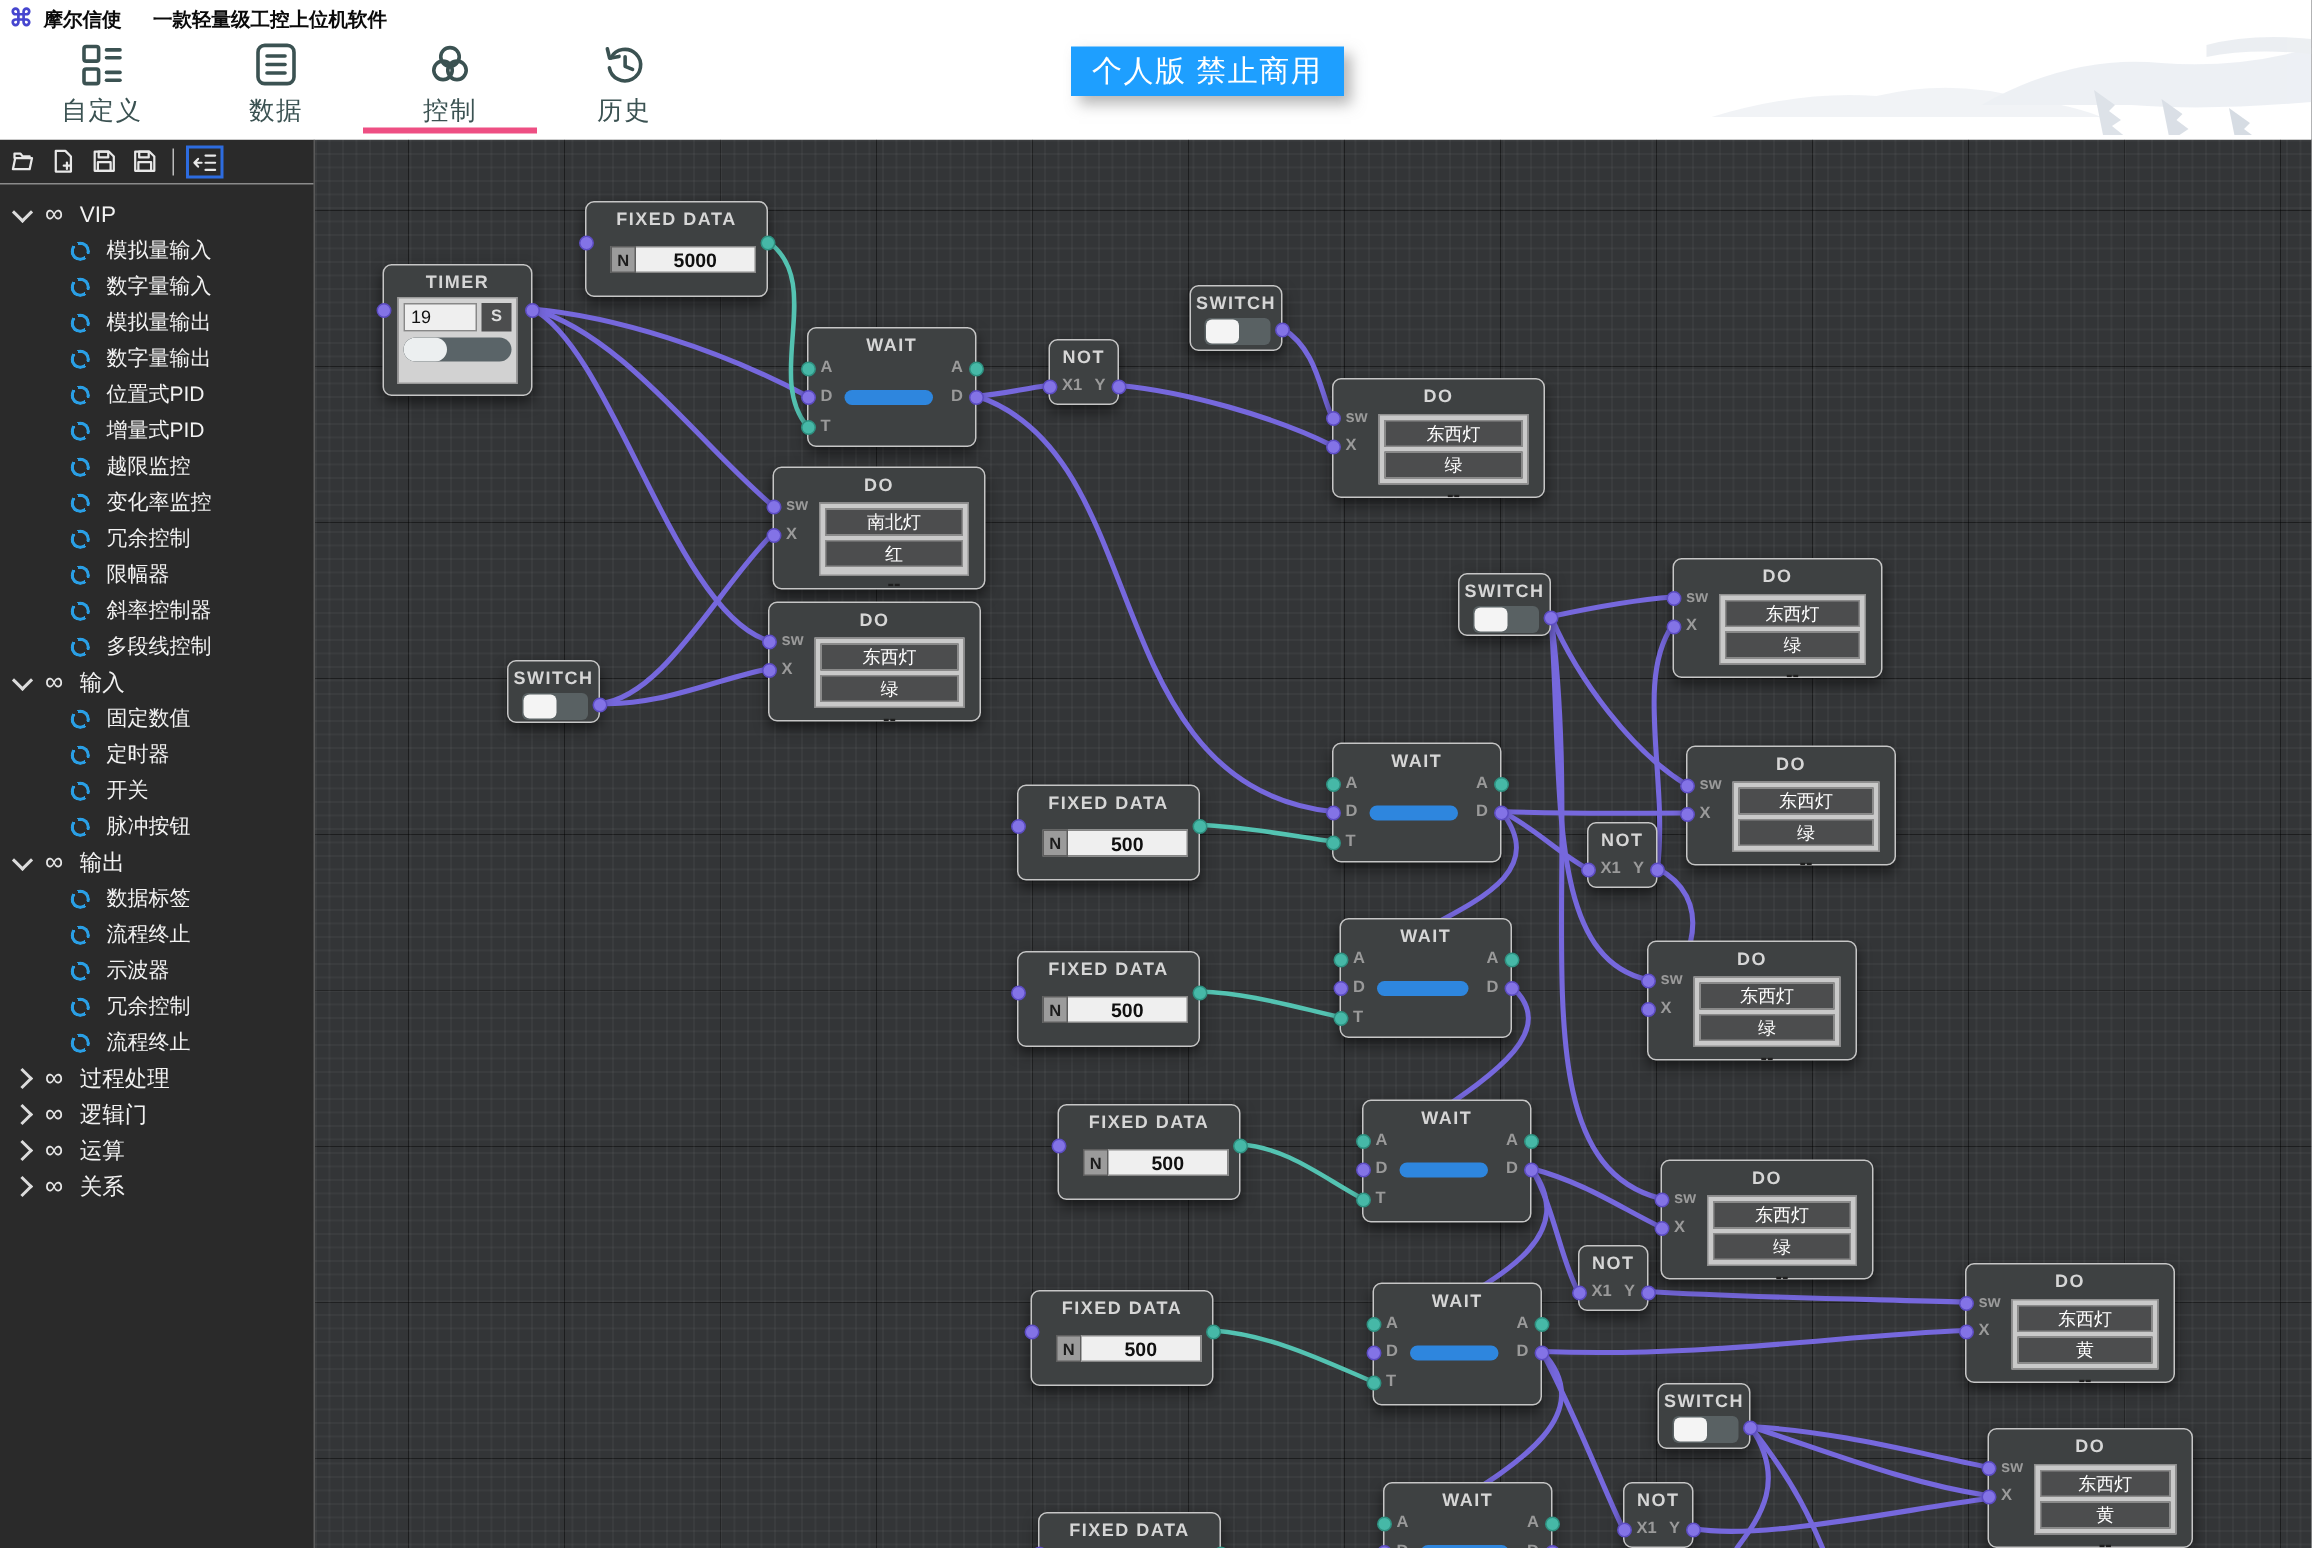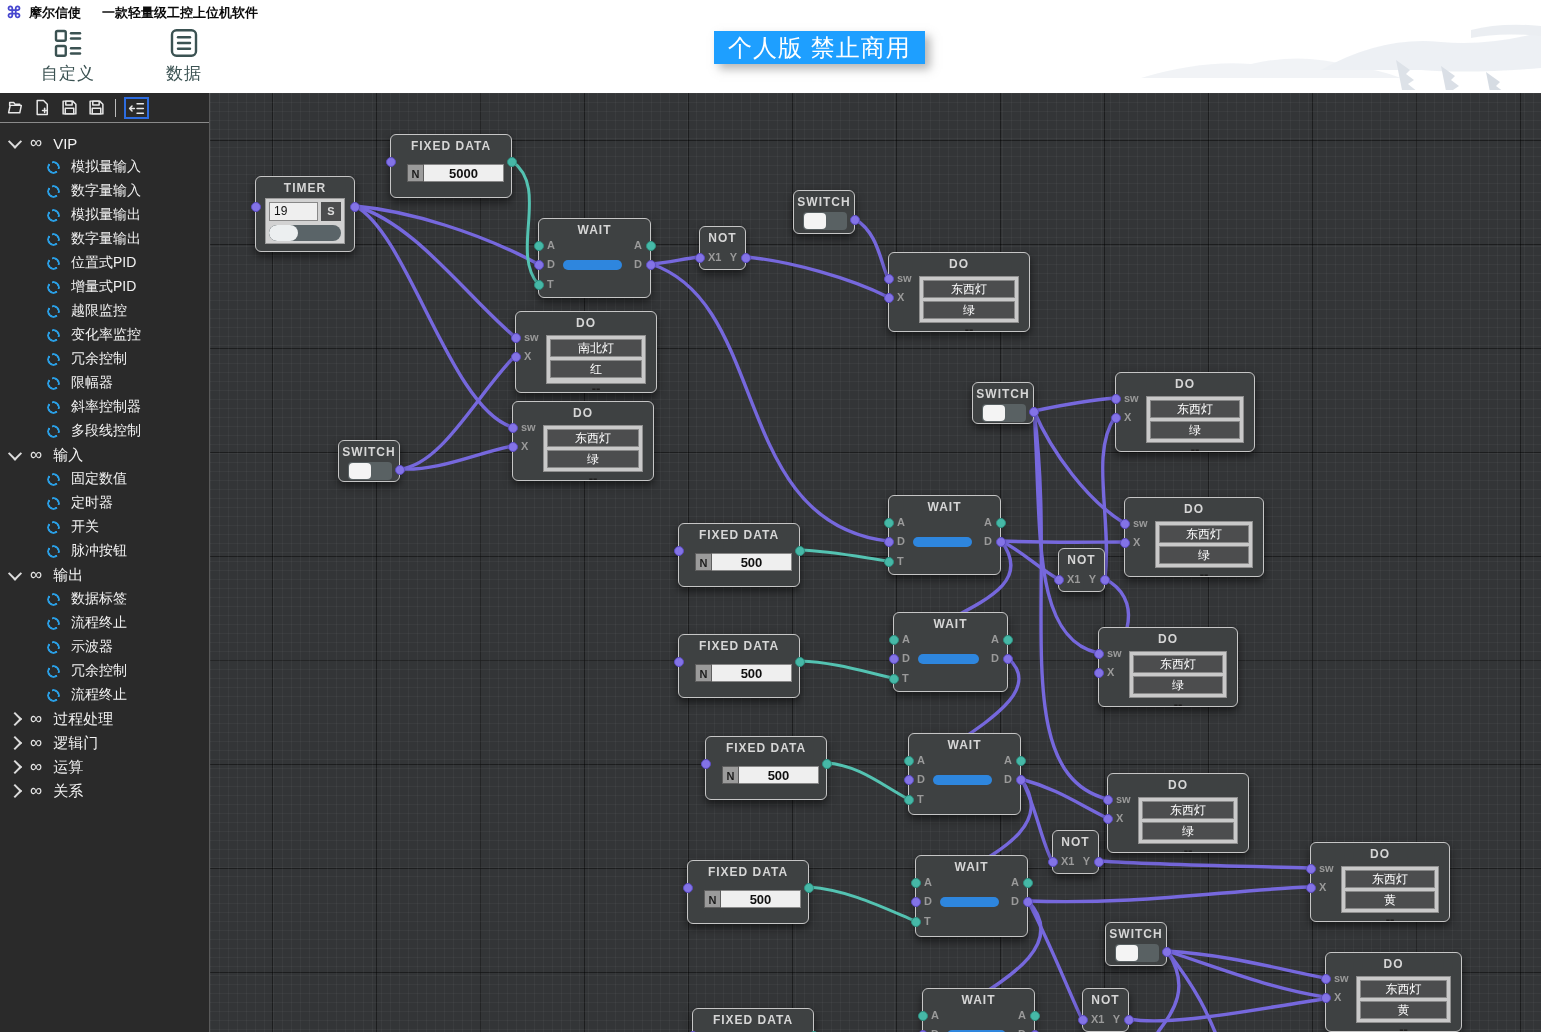--- a/index.html
+++ b/index.html
@@ -12,21 +12,21 @@
   .cmd-icon{color:#4646cf;font-size:16px;font-weight:700;line-height:16px;}
   .app-title{font-size:13px;font-weight:700;color:#0a0a0a;}
   .app-sub{font-size:13px;font-weight:700;color:#0a0a0a;margin-left:14px;}
   .tabs{position:absolute;left:10px;top:25px;display:flex;}
   .tab{width:116px;height:64px;display:flex;flex-direction:column;align-items:center;
        justify-content:flex-start;gap:1px;border-bottom:4px solid transparent;box-sizing:border-box;cursor:pointer;}
   .tab svg{width:38px;height:38px;stroke:#3b5252;fill:none;stroke-width:1.6;stroke-linecap:round;stroke-linejoin:round;}
   .tab-label{font-size:17px;color:#3b5252;letter-spacing:1px;}
   .tab.active{border-bottom-color:#ee4f83;}
   .badge{position:absolute;left:714px;top:31px;height:33px;display:flex;align-items:center;
-         padding:0 14px;color:#fff;font-size:24px;font-weight:500;letter-spacing:1px;
+         padding:0 14px;color:#fff;font-size:20px;font-weight:500;letter-spacing:1px;
          box-shadow:5px 5px 9px rgba(110,110,110,.5);}
   .land{position:absolute;right:0;top:8px;width:400px;height:82px;opacity:.6;}
 
   
   .sidebar{position:absolute;left:0;top:93px;width:210px;height:939px;background:#2a2a2a;
            border-right:1px solid #5a5a5a;box-sizing:border-box;z-index:4;}
   .side-toolbar{height:29px;display:flex;align-items:center;padding-left:7px;border-bottom:1px solid #8a8a8a;}
   .side-toolbar svg{width:17px;height:17px;stroke:#e8e8e8;fill:none;stroke-width:1.4;stroke-linecap:round;stroke-linejoin:round;margin-right:10px;cursor:pointer;}
   .tool-sep{width:1px;height:18px;background:#bbb;margin:0 8px 0 0;}
   .collapse-btn{border:2px solid #2d6ce0;padding:1px 2px 0 2px;margin-left:0;cursor:pointer;display:flex;}
@@ -117,20 +117,36 @@
         <span class="tab-label">自定义</span>
       </div>
       <div class="tab">
         <svg viewBox="0 0 24 24">
           <rect x="4" y="3.5" width="16" height="17" rx="3"></rect>
           <line x1="8" y1="8.2" x2="16" y2="8.2"></line>
           <line x1="8" y1="12" x2="16" y2="12"></line>
           <line x1="8" y1="15.8" x2="16" y2="15.8"></line>
         </svg>
         <span class="tab-label">数据</span>
+      </div>
+      <div class="tab active">
+        <svg viewBox="0 0 24 24">
+          <circle cx="12" cy="8.6" r="4.1"></circle>
+          <circle cx="8.9" cy="14.6" r="4.1"></circle>
+          <circle cx="15.1" cy="14.6" r="4.1"></circle>
+        </svg>
+        <span class="tab-label">控制</span>
+      </div>
+      <div class="tab">
+        <svg viewBox="0 0 24 24">
+          <path d="M6.2,9 a7,7 0 1 1 -0.7,4.5"></path>
+          <polyline points="4.6,5 5.6,9.2 9.8,8.4"></polyline>
+          <polyline points="12.5,8.6 12.5,12.8 15.8,14.2"></polyline>
+        </svg>
+        <span class="tab-label">历史</span>
       </div>
     </div>
   <div class="badge" id="badge" style="background: rgb(30, 159, 255);">个人版  禁止商用</div>
   <svg class="land" viewBox="0 0 400 82">
     <path d="M0,70 Q60,52 110,56 Q160,44 210,58 Q240,62 260,70 Z" fill="#e8ecf1"></path>
     <path d="M180,62 Q240,28 300,34 Q350,38 400,24 L400,60 Q330,66 280,62 Z" fill="#e2e7ee"></path>
     <path d="M255,52 l14,10 -4,4 8,6 -6,4 10,8 -16,-2 z" fill="#c8d0da"></path>
     <path d="M300,58 l14,10 -4,4 8,6 -6,4 10,8 -16,-2 z" fill="#c2cbd6"></path>
     <path d="M345,64 l14,10 -4,4 8,6 -6,4 10,8 -16,-2 z" fill="#bcc6d2"></path>
     <path d="M330,22 q30,-8 70,-4 l0,10 q-40,-4 -70,2 z" fill="#dfe4ea"></path>
@@ -324,21 +340,21 @@
       <path d="M919,926 C962,934 1050,915 1115,906" stroke="#7668dd" stroke-width="3.4"></path>
       <path d="M957,858 C982,895 962,920 948,939" stroke="#7668dd" stroke-width="3.4"></path>
       <path d="M957,858 C988,898 998,922 1005,939" stroke="#7668dd" stroke-width="3.4"></path>
       <path d="M302,68 C340,95 300,158 328,191" stroke="#54c3b2" stroke-width="3"></path>
       <path d="M590,457 C620,458 650,464 678,468" stroke="#54c3b2" stroke-width="3"></path>
       <path d="M590,568 C622,569 652,578 683,585" stroke="#54c3b2" stroke-width="3"></path>
       <path d="M617,670 C648,672 672,692 698,706" stroke="#54c3b2" stroke-width="3"></path>
       <path d="M599,794 C638,797 672,814 705,828" stroke="#54c3b2" stroke-width="3"></path>
     </svg>
   <div id="nodes">
-      <div class="node node-timer" style="left: 45px; top: 83px; width: 100px; height: 76px;">
+      <div class="node node-timer" style="left: 45px; top: 83px; width: 100px; height: 88px;">
         <div class="node-title">TIMER</div>
         <div class="timer-panel">
           <div class="timer-row">
             <div class="timer-input">19</div>
             <div class="timer-unit">S</div>
           </div>
           <div class="timer-bar">
             <div class="timer-bar-fill"></div>
           </div>
         </div>

